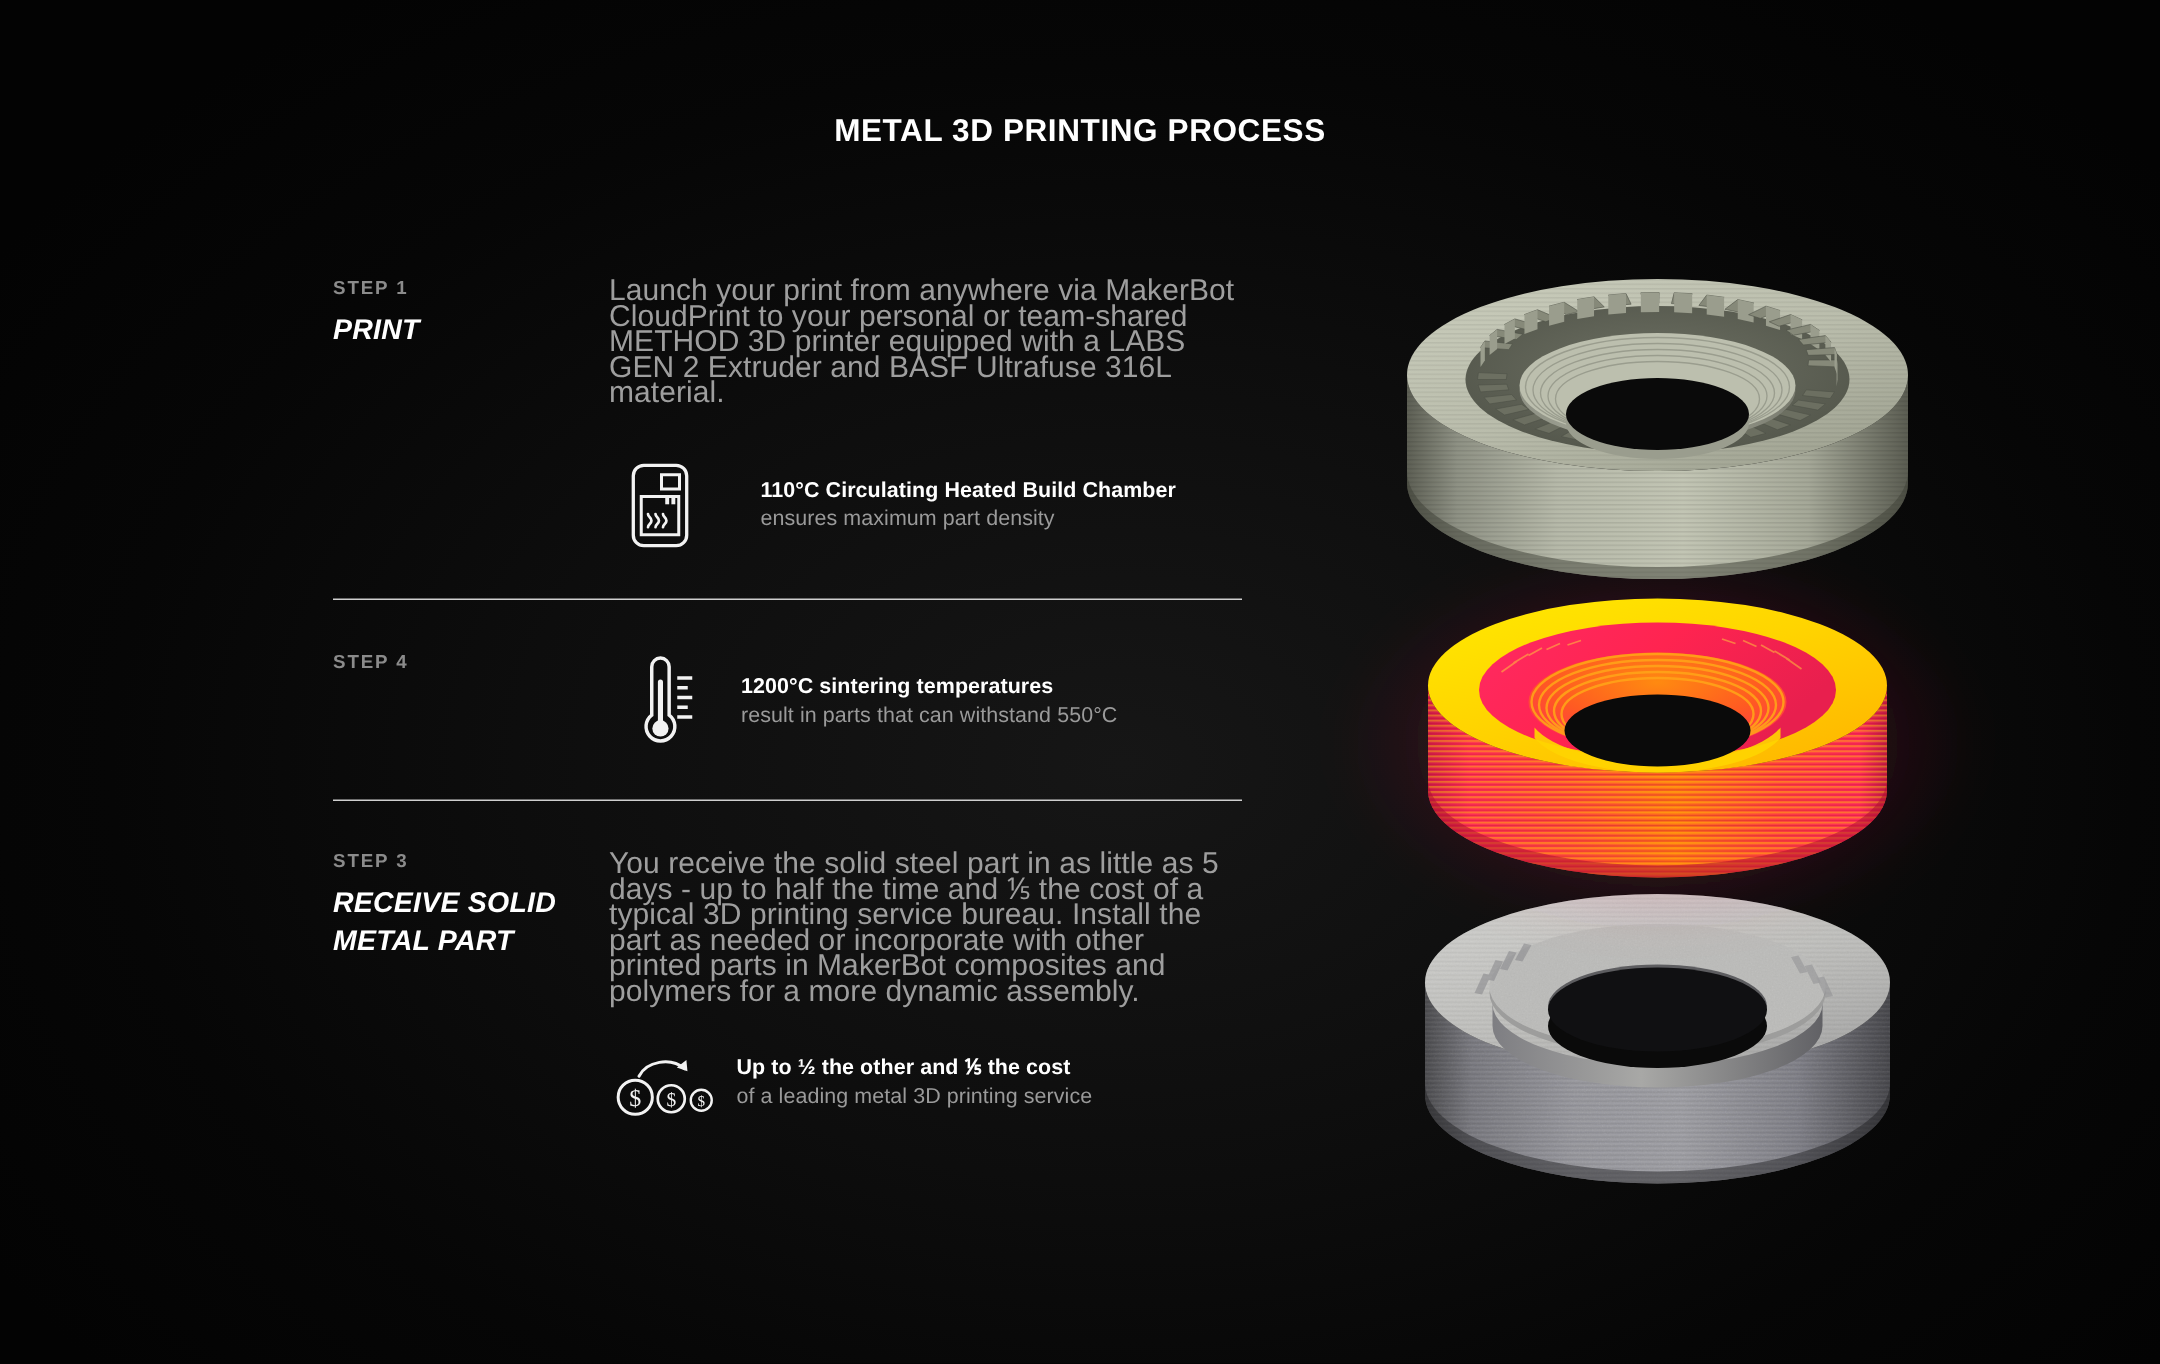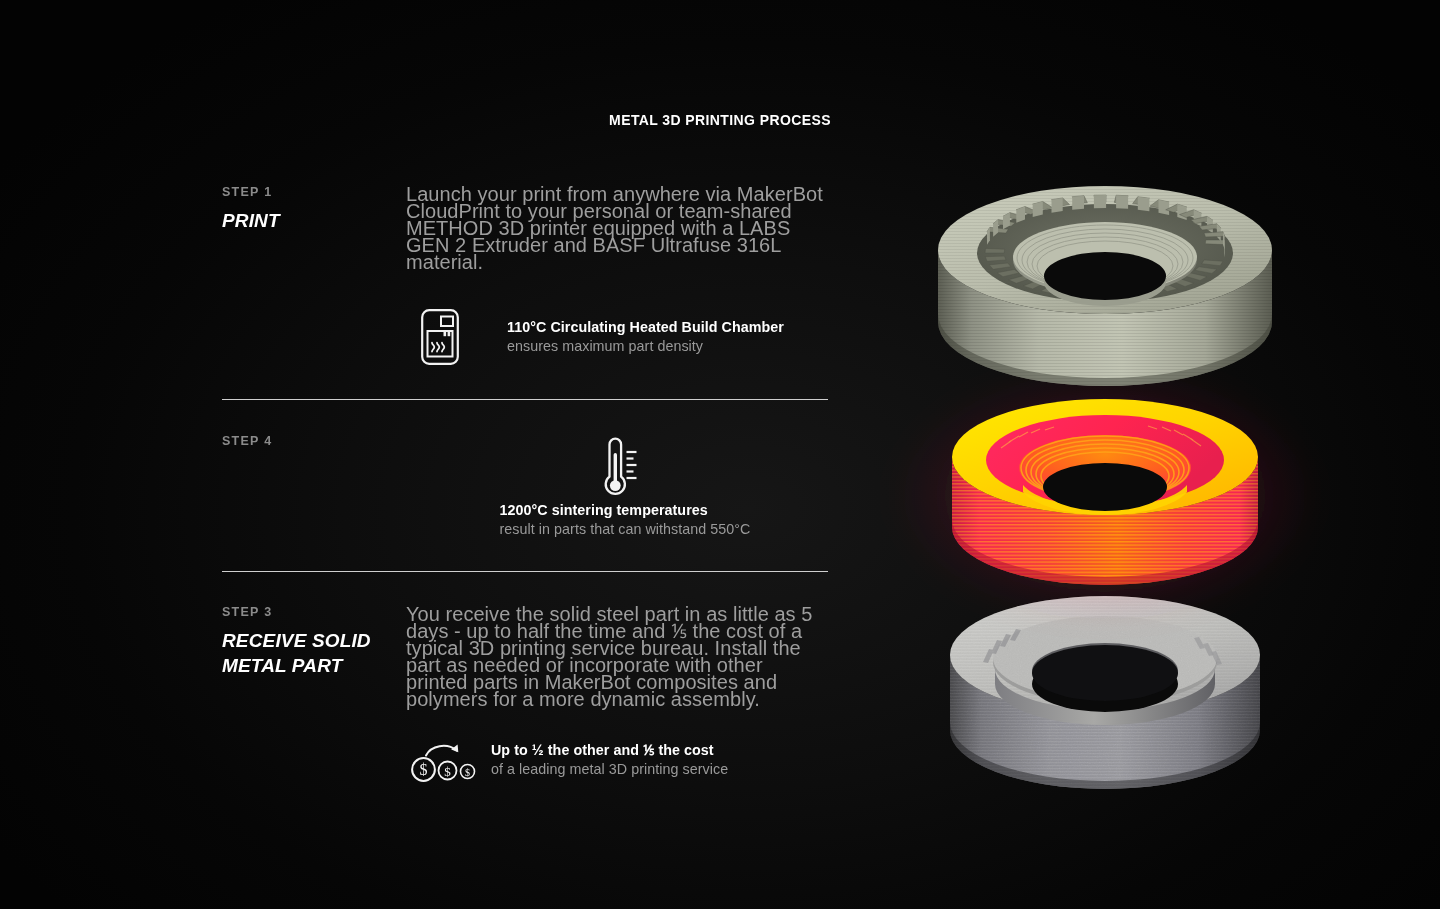--- a/index.html
+++ b/index.html
@@ -21,24 +21,23 @@
       radial-gradient(ellipse 900px 620px at 52% 56%, #161616 0%, #0d0d0d 45%, #060606 75%, #030303 100%);
     overflow:hidden;
   }
 
   
   .page-title {
     position:absolute;
     top:76px; left:0; width:1440px;
     text-align:center;
     color:#ffffff;
-    font-size:14px;
+    font-size:21px;
     font-weight:bold;
     letter-spacing:0.4px;
-    margin-top:36px;
   }
 
   
   .steps {
     position:absolute;
     left:222px; top:186px;
     width:606px;
   }
 
   .step-block { position:relative; }
@@ -110,21 +109,21 @@
 
   
   .s1 { margin-top:0; }
   .s1 .highlight { margin-top:37px; margin-left:0; }
   .s1 .hl-icon { width:66px; margin-left:1px; }
   .s1 .hl-copy { margin-left:34px; }
 
   .d1 { margin-top:33px; }
 
   .s2 { margin-top:35px; }
-  .s2 .highlight { margin-top:28px;flex-direction:column; }
+  .s2 .highlight { margin-top:28px; }
   .s2 .hl-icon { width:66px; margin-left:6px; }
   .s2 .hl-copy { margin-left:16px; }
 
   .d2 { margin-top:32px; }
 
   .s3 { margin-top:34px; }
   .s3 .highlight { margin-top:28px; }
   .s3 .hl-icon { width:82px; margin-left:-3px; }
   .s3 .hl-copy { margin-left:6px; }
 

